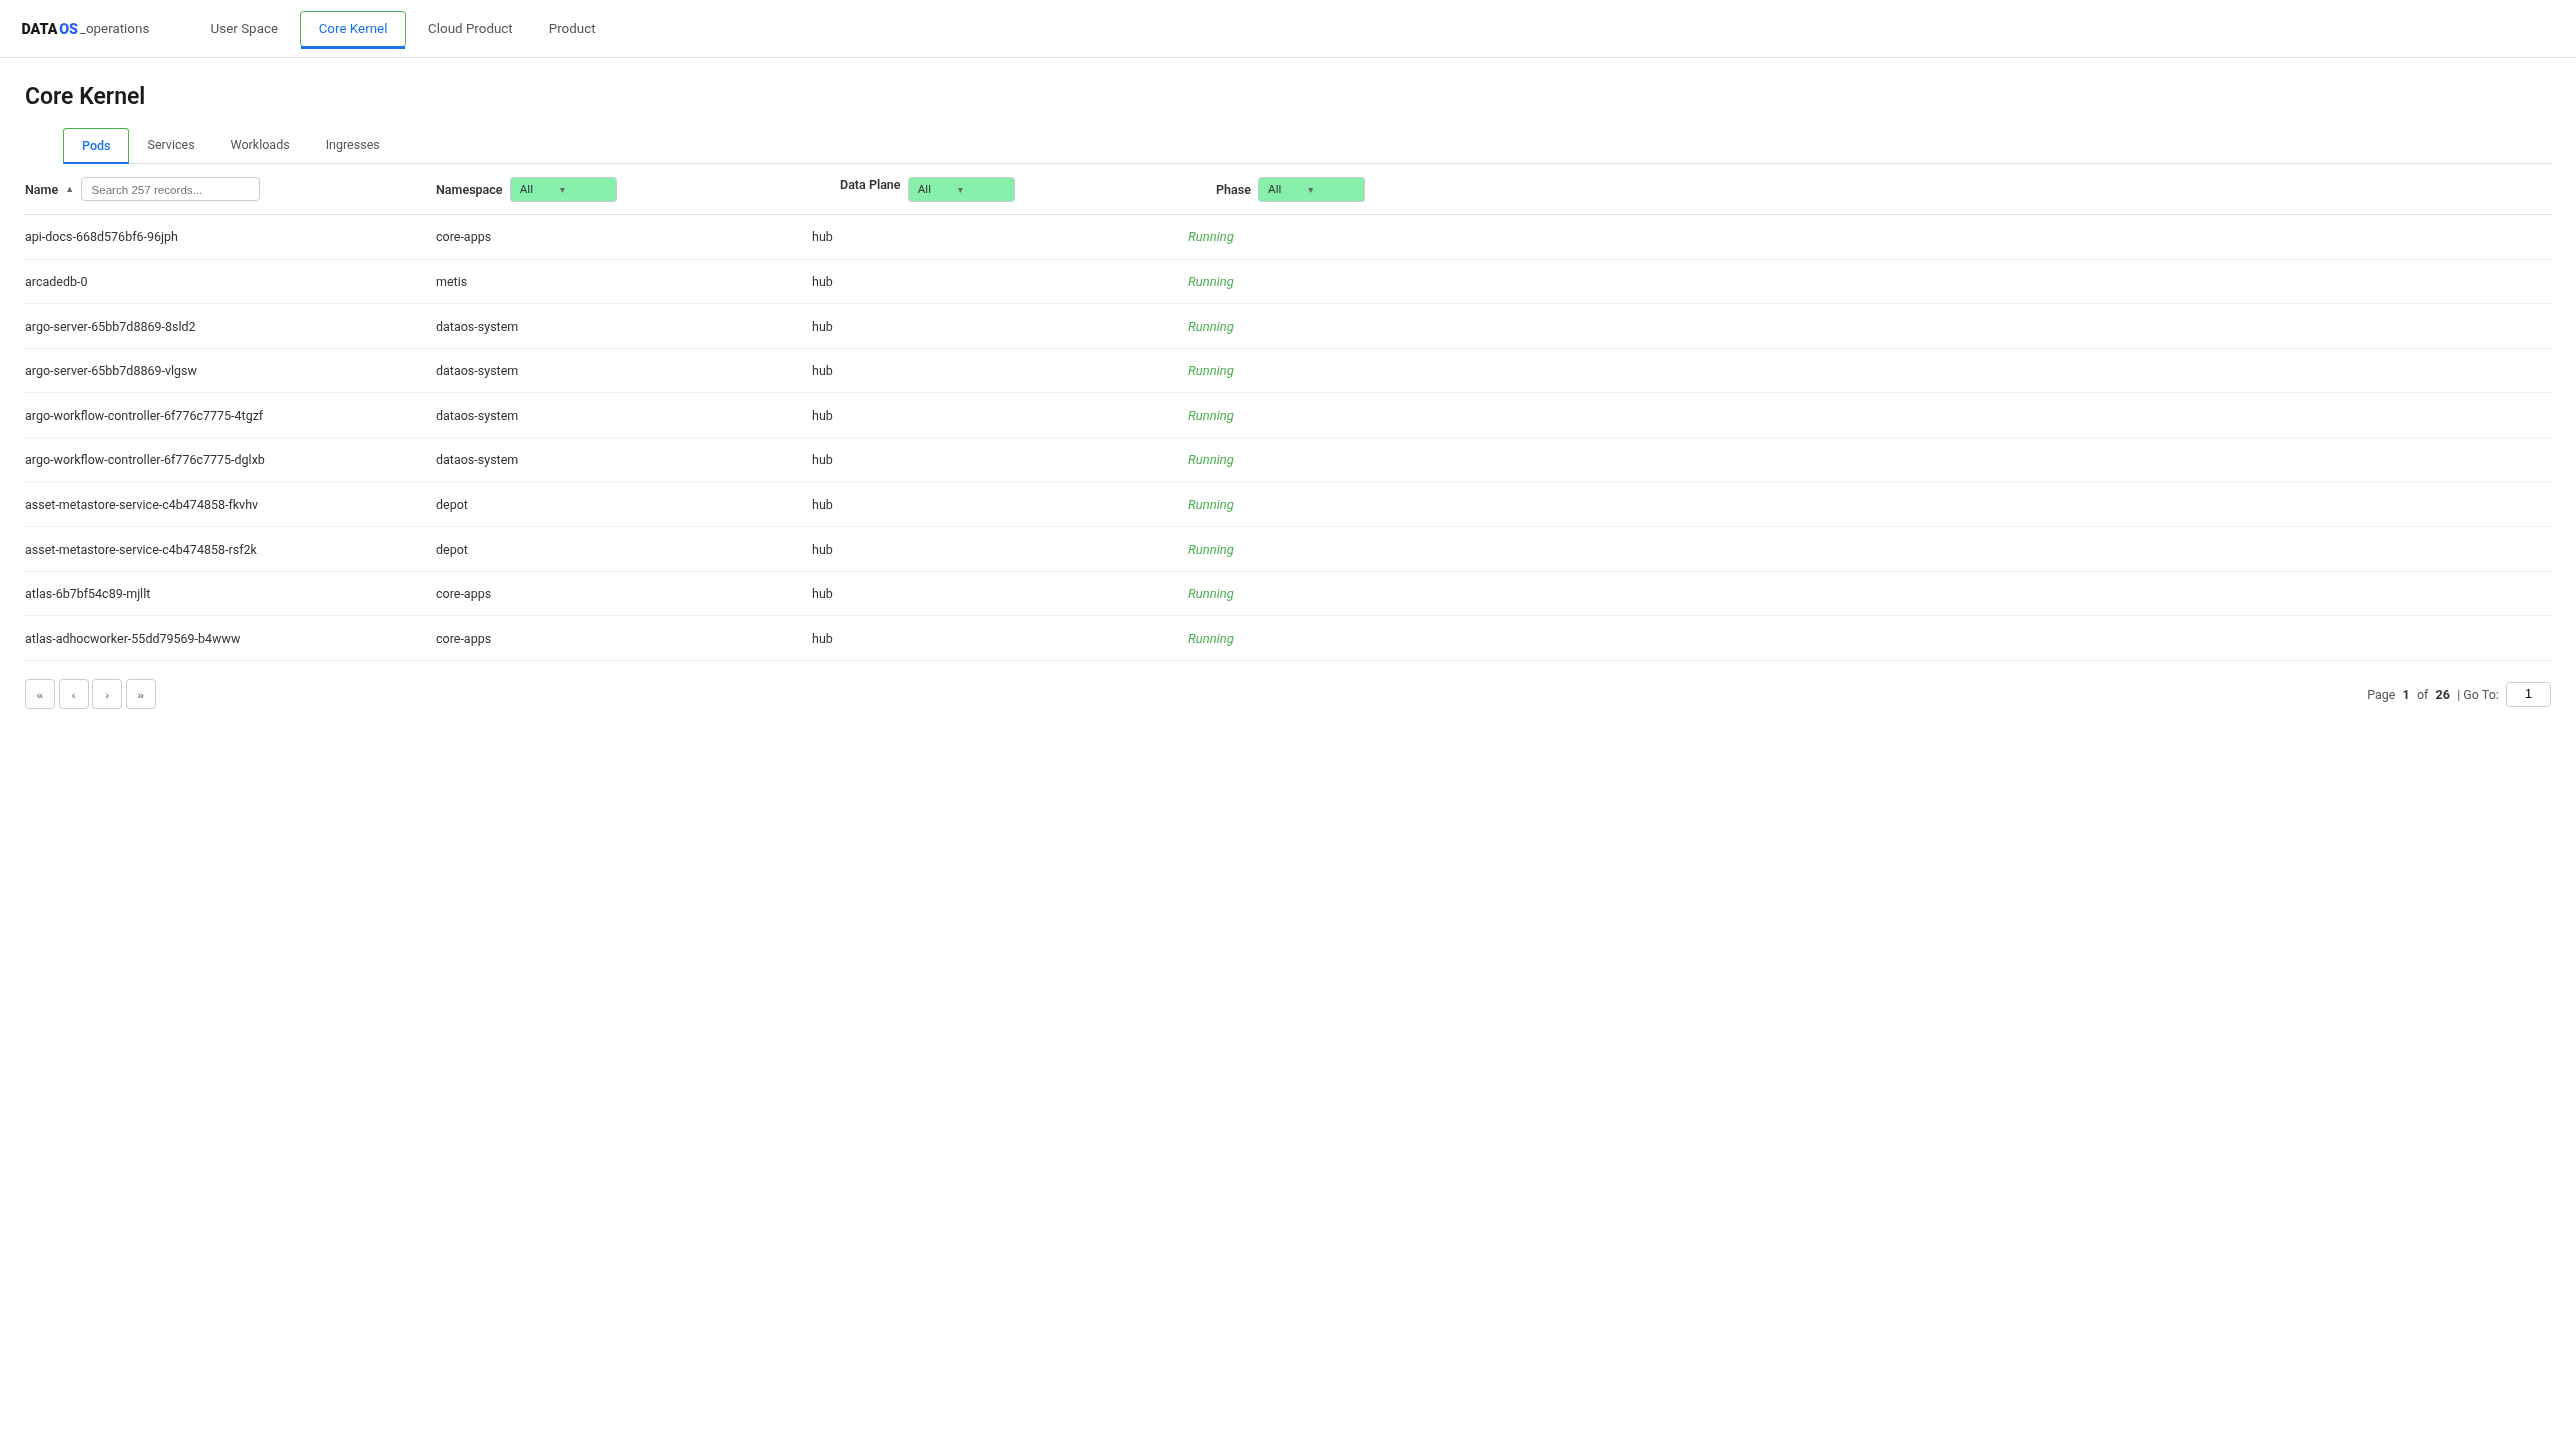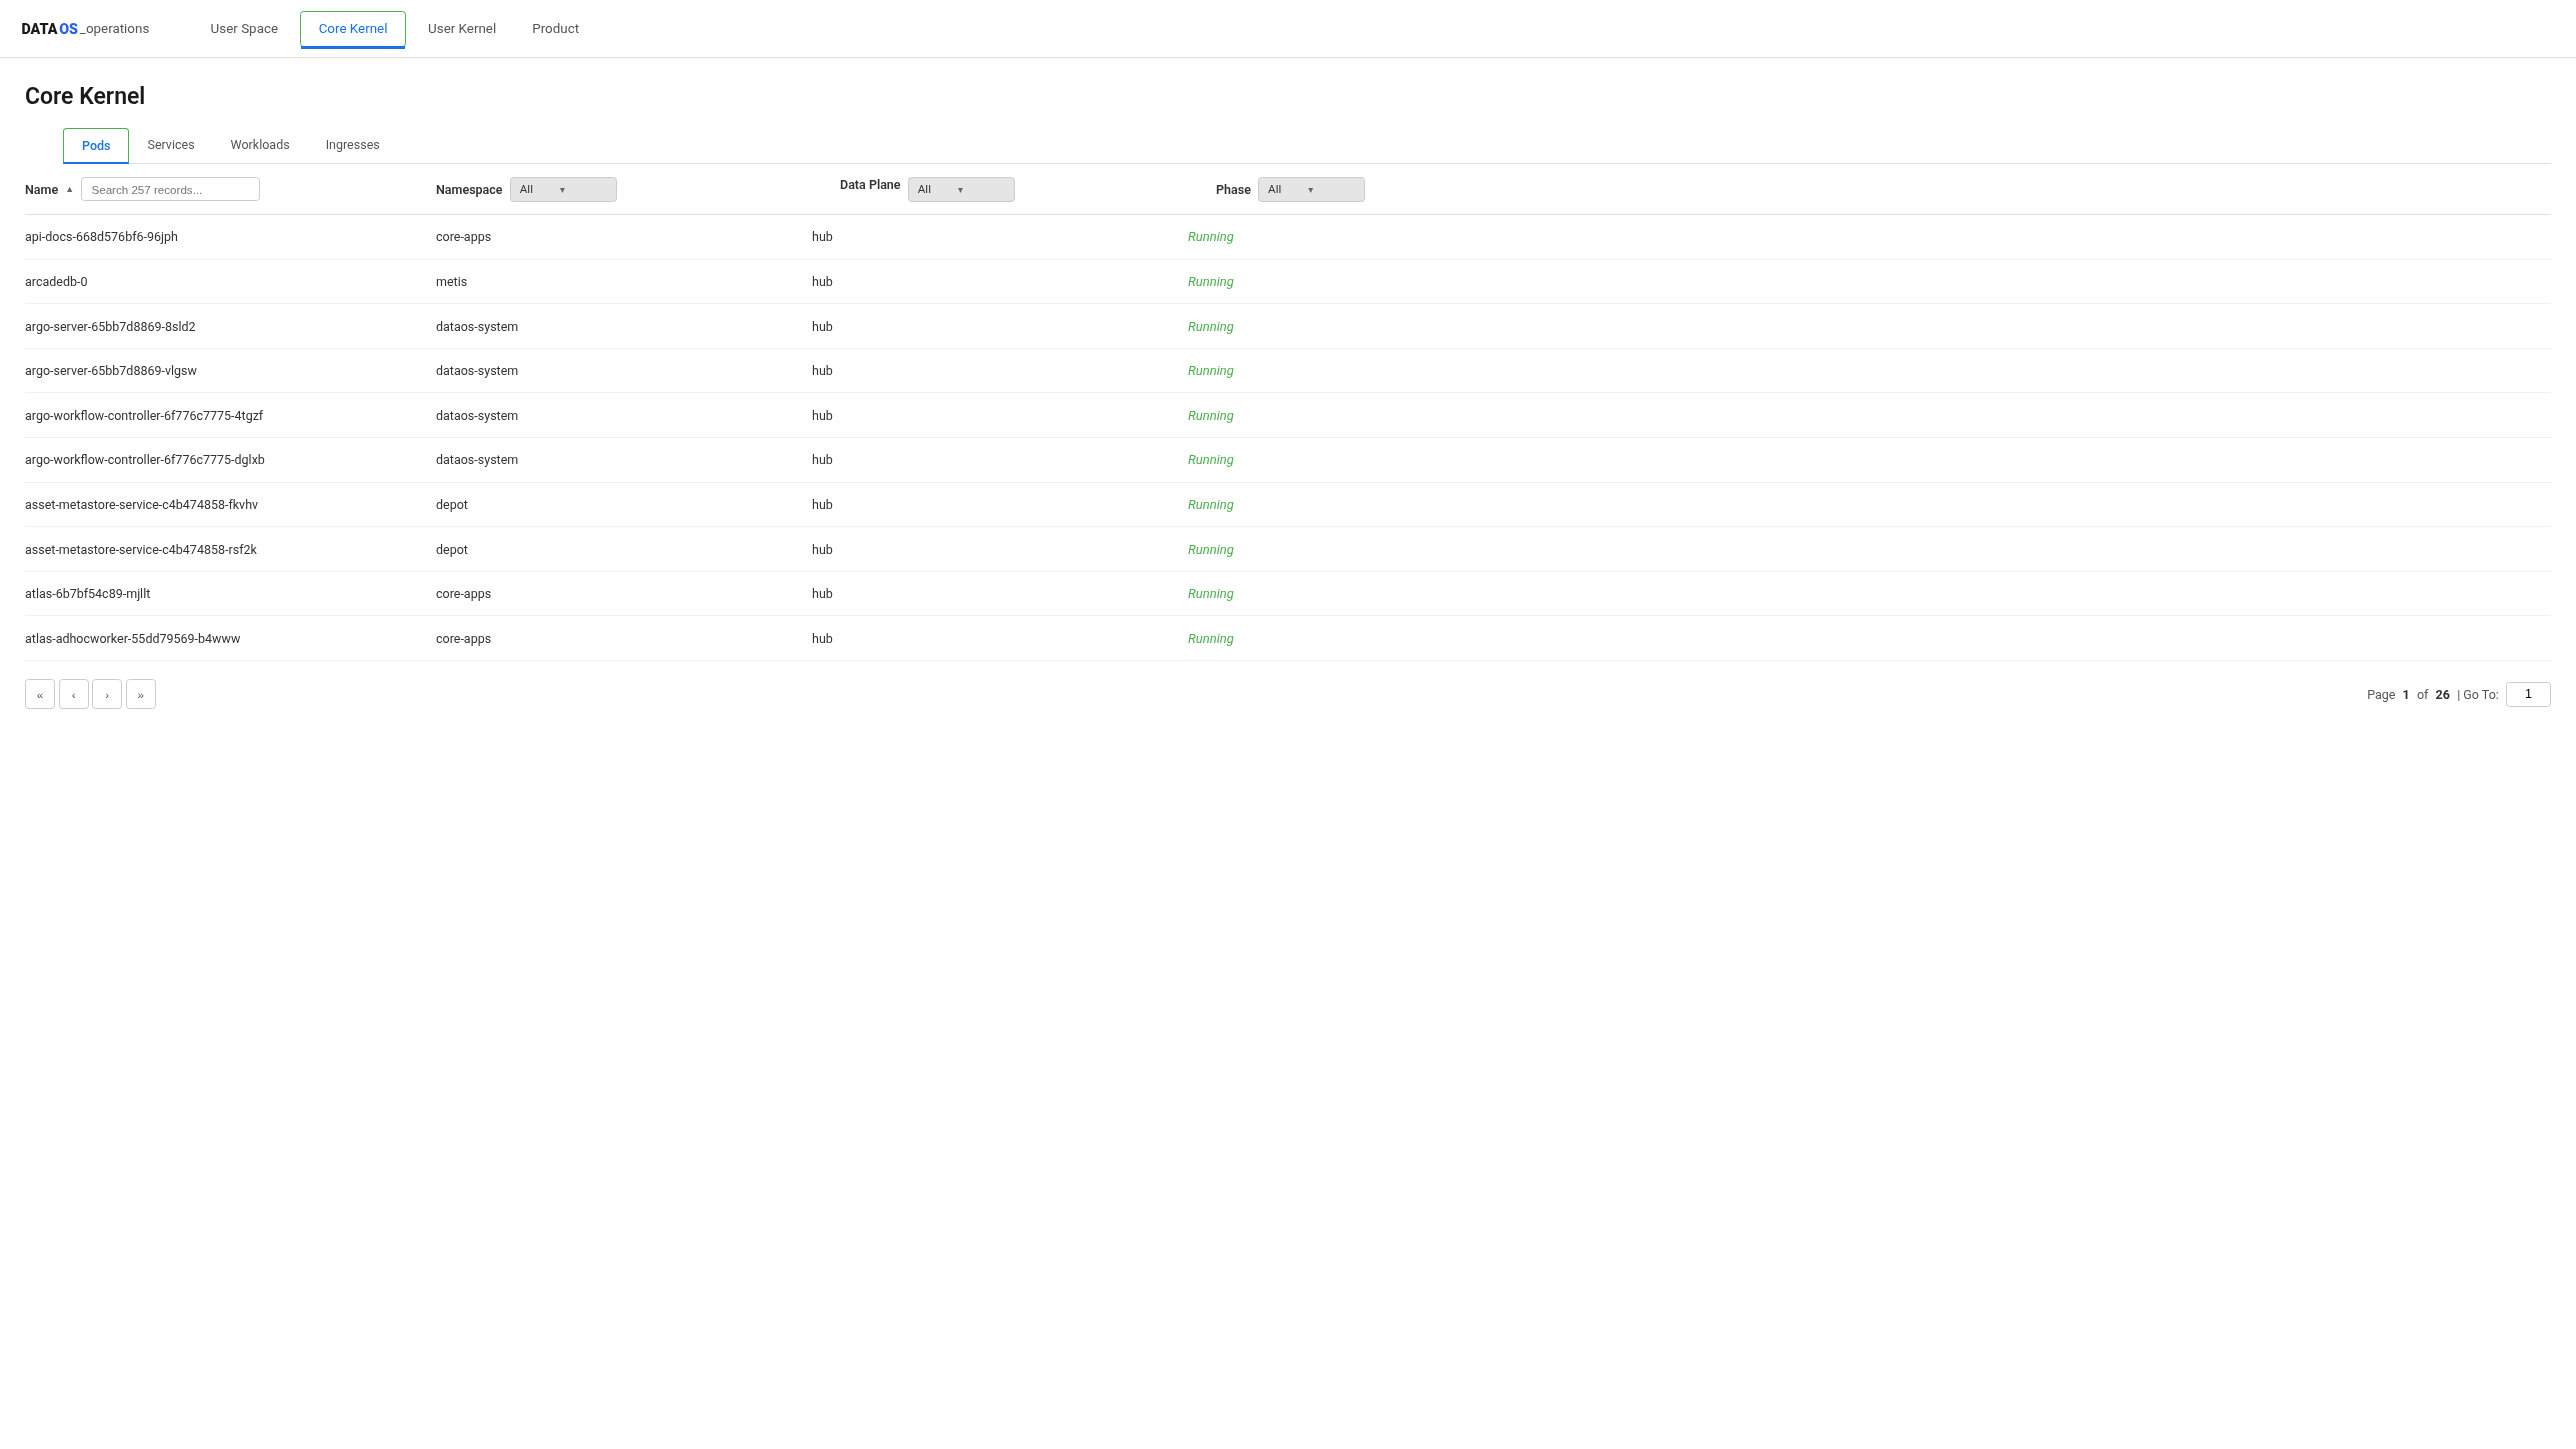--- a/index.html
+++ b/index.html
@@ -197,21 +197,21 @@
     .dropdown {
       display: flex;
       align-items: center;
       border: 0.9px solid #ccc;
       border-radius: 3.6px;
       padding: 4.5px 9px;
       font-size: 11.6px;
       cursor: pointer;
       gap: 27px;
       min-width: 107px;
-      background: #e5e5e5;
+      background: #86efac;
     }
 
     .dropdown-arrow {
       font-size: 9.8px;
       color: #666;
     }
 
     .table-row {
       display: flex;
       align-items: center;
@@ -302,21 +302,21 @@
 
 <header class="header">
   <div class="logo">
     <span class="logo-data">DATA</span>
       <span class="logo-os">OS</span>
       <span class="logo-ops">_operations</span>
   </div>
   <nav class="nav">
     <div class="nav-item">User Space</div>
     <div class="nav-item active">Core Kernel</div>
-    <div class="nav-item">User Kernel</div>
+    <div class="nav-item">Cloud Product</div>
     <div class="nav-item">Product</div>
   </nav>
 </header>
 
 <div class="page-content">
   <h1 class="page-title">Core Kernel</h1>
 
   <div class="tabs">
     <div class="tab active">Pods</div>
     <div class="tab">Services</div>

